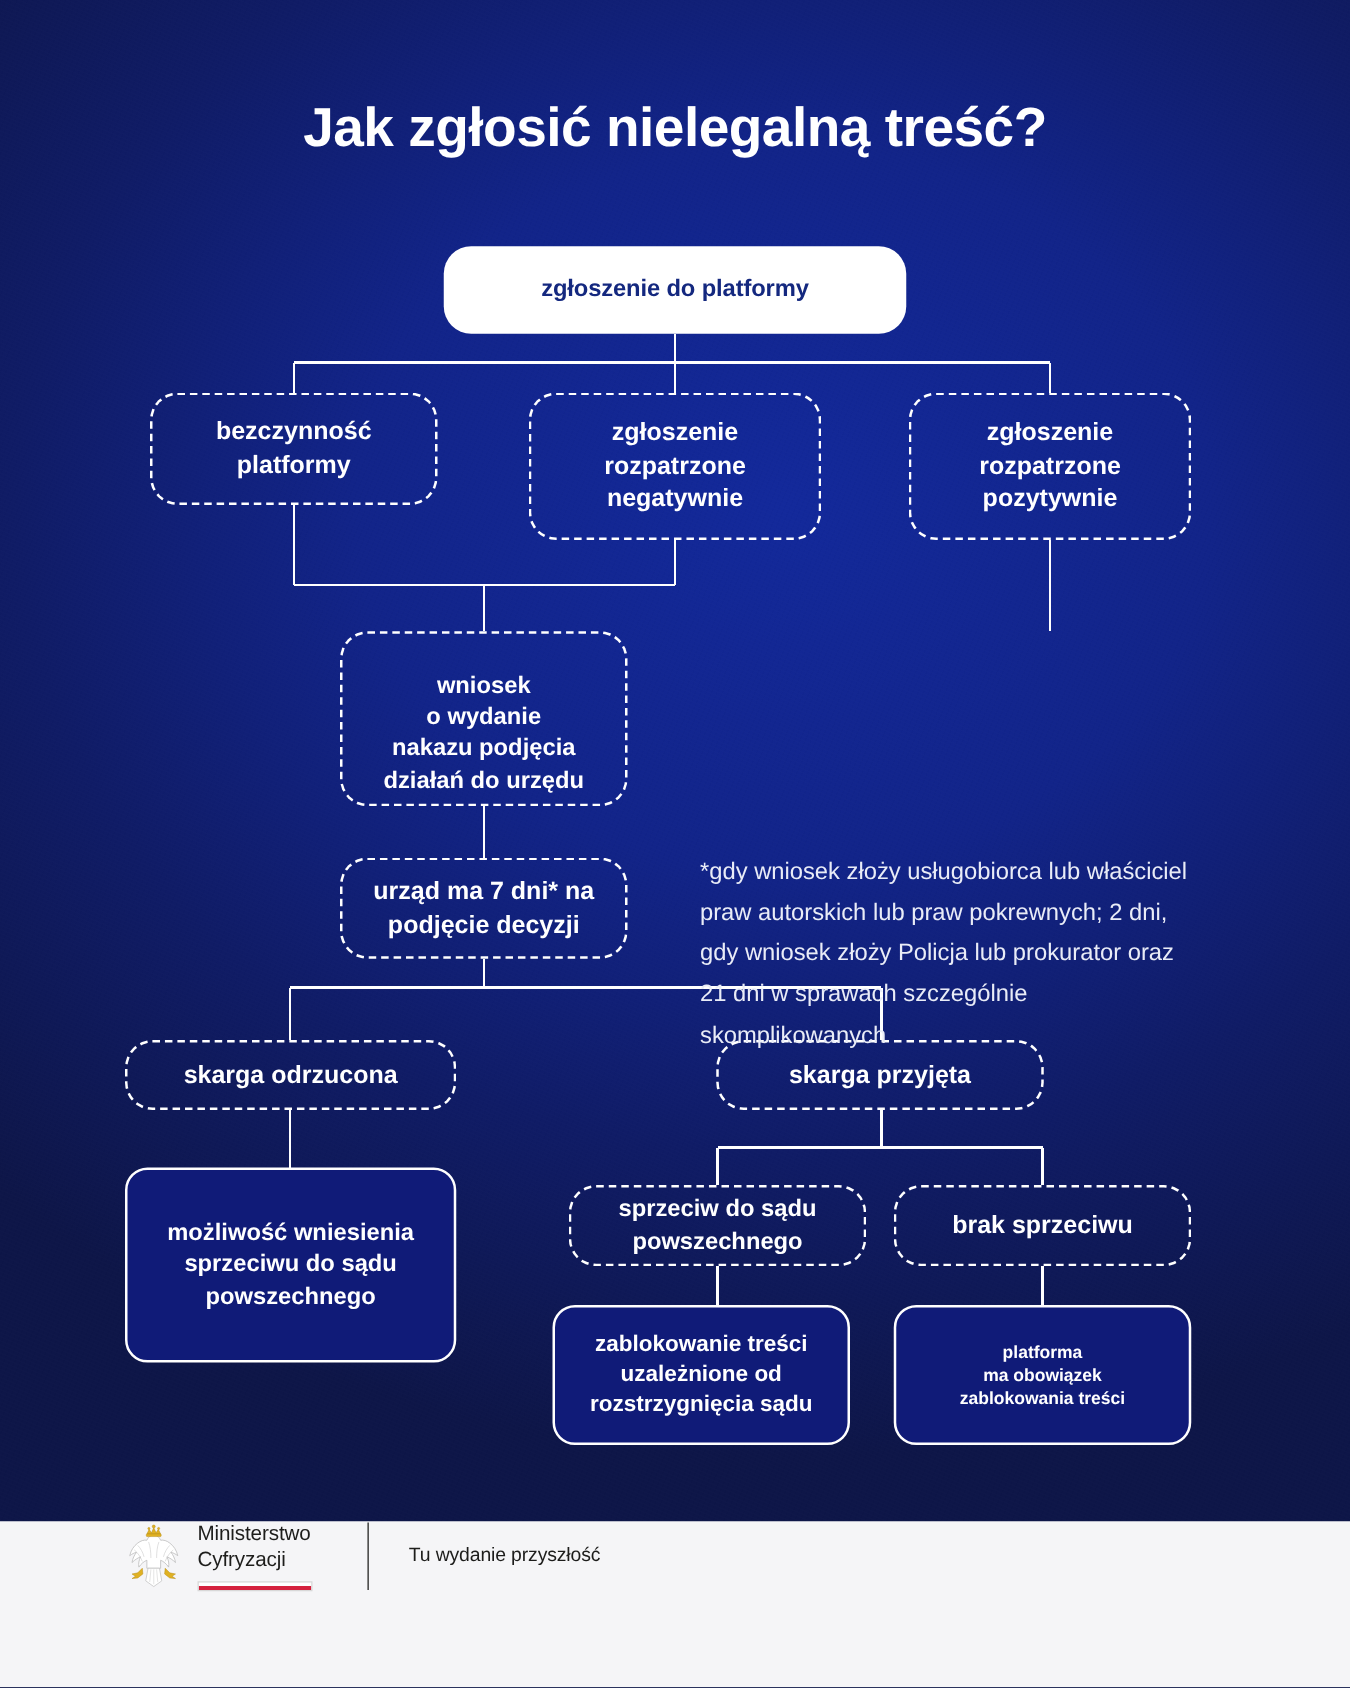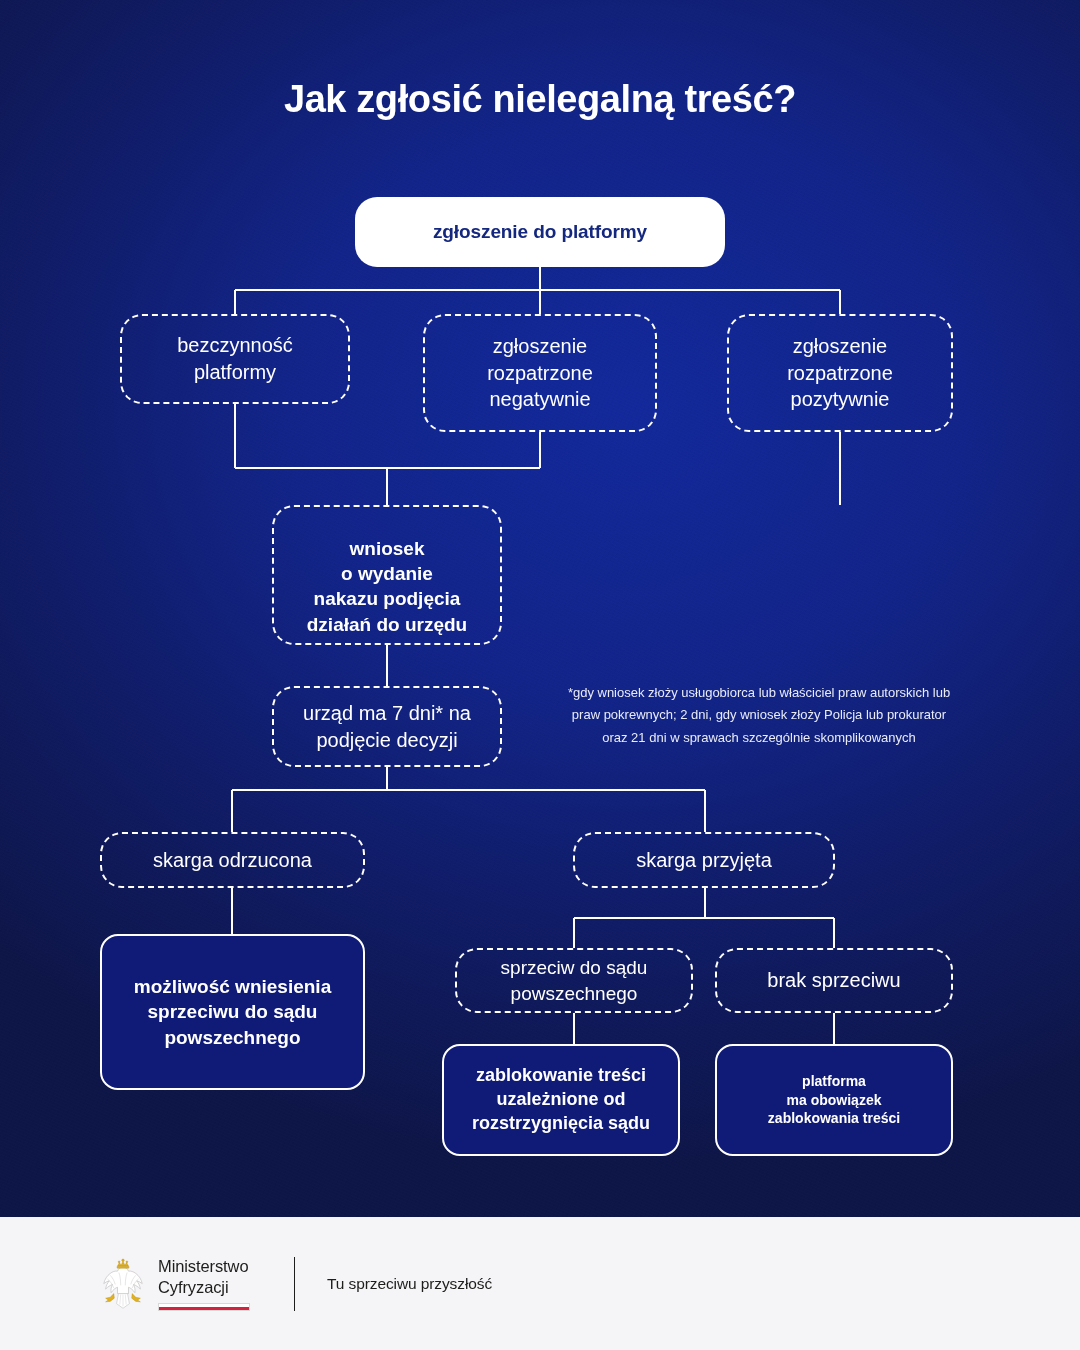--- a/index.html
+++ b/index.html
@@ -38,21 +38,21 @@
   }
 
   
   .title {
     position: absolute;
     left: 0;
     top: 78px;
     width: 1080px;
     text-align: center;
     color: #ffffff;
-    font-size: 38px;
+    font-size: 44px;
     font-weight: 700;
     letter-spacing: -0.4px;
   }
 
   
   .flow {
     position: absolute;
     inset: 0;
   }
 
@@ -84,52 +84,52 @@
     font-size: 19px;
     letter-spacing: -0.1px;
   }
 
   
   .node.dashed {
     border: 2px dashed #ffffff;
     border-radius: 22px;
     background: transparent;
     font-size: 20px;
-    font-weight: 400;
+    font-weight: 700;
   }
   .node.dashed.bold { font-weight: 700; }
 
   
   .node.filled {
     border: 2px solid #ffffff;
     border-radius: 18px;
     background: #101b78;
     font-size: 19px;
     font-weight: 700;
   }
 
   
   .footnote {
     position: absolute;
     color: #e9ecf7;
-    font-size: 13px;
+    font-size: 19px;
     line-height: 1.72;
-    text-align: center;
+    text-align: left;
   }
 
   
   .footer {
     position: absolute;
     left: 0;
     top: 1217px;
     width: 1080px;
     height: 133px;
     background: #f5f5f7;
     display: flex;
-    align-items: center;
+    align-items: flex-start;
   }
 
   .footer-inner {
     display: flex;
     align-items: center;
     margin-left: 100px;
   }
 
   .emblem {
     width: 46px;
@@ -354,16 +354,16 @@
       </svg>
 
       <div class="ministry-block">
         <div class="ministry-name">Ministerstwo</div>
         <div class="ministry-name">Cyfryzacji</div>
         <div class="flag-bar"></div>
       </div>
 
       <div class="footer-divider"></div>
 
-      <div class="tagline">Tu sprzeciwu przyszłość</div>
+      <div class="tagline">Tu wydanie przyszłość</div>
     </div>
   </div>
 </div>
 
 </body></html>

